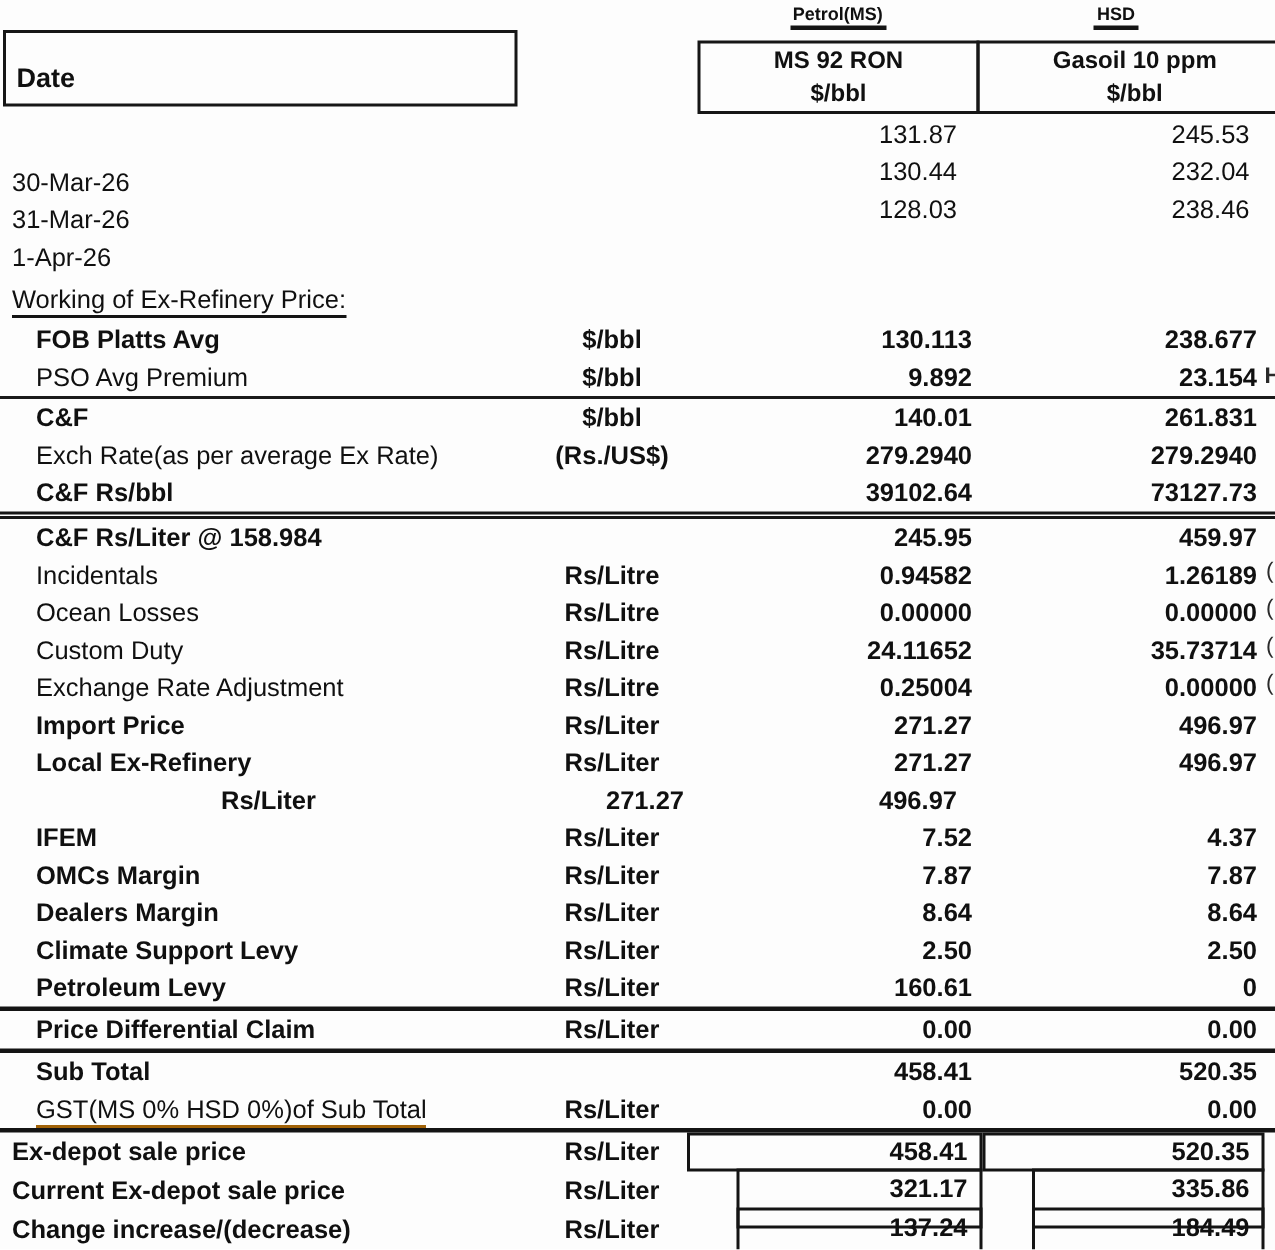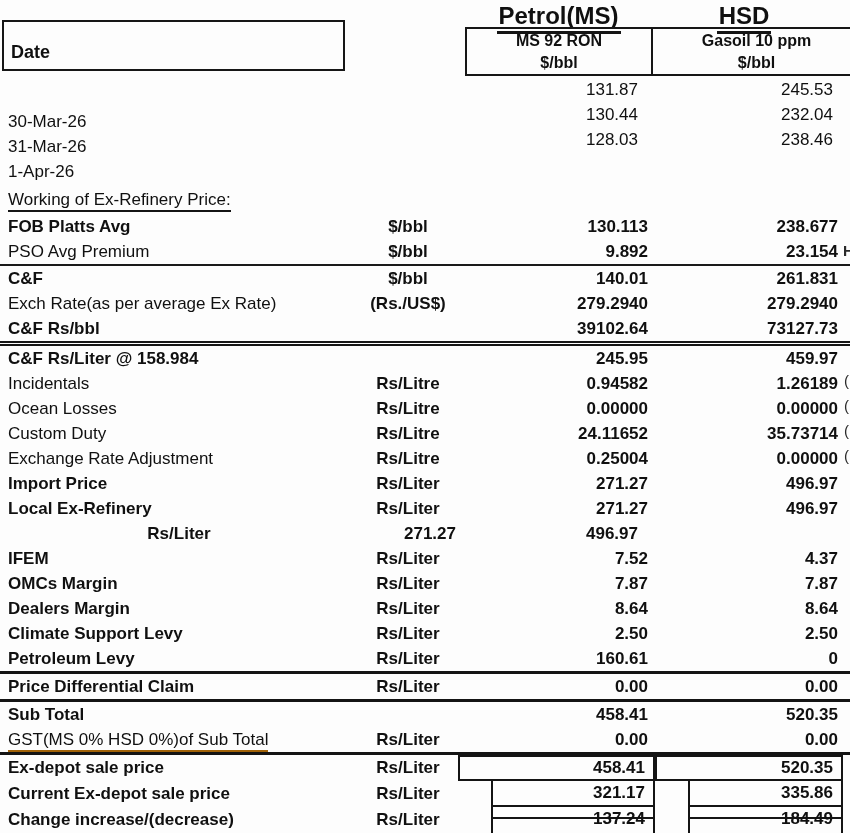--- a/index.html
+++ b/index.html
@@ -9,40 +9,40 @@
     background:#fdfdfd; color:#101010;
     font-family:"Liberation Sans","DejaVu Sans",sans-serif;
     font-size:17px;
   }
   
   .date-box {
     position:absolute; left:2px; top:20px; width:343px; height:51px;
     border:2px solid #161616;
   }
   .date-box .lbl { position:absolute; left:7px; bottom:6px; font-weight:700; font-size:18px; }
-  .grp { position:absolute; top:2px; height:23px; text-align:center; font-weight:700; font-size:24px; }
+  .grp { position:absolute; top:2px; height:23px; text-align:center; font-weight:700; font-size:12px; }
   .grp .u { display:inline-block; border-bottom:3px solid #141414; padding:0 2px 1px 2px; }
   .grp1 { left:465px; width:187px; }
   .grp2 { left:652px; width:184px; }
   .subbox {
     position:absolute; top:27px; height:49px; border:2px solid #161616;
     text-align:center; font-weight:700; line-height:22px; padding-top:1px; font-size:16px;
   }
   .subbox1 { left:465px; width:188px; }
   .subbox2 { left:651px; width:211px; }
   .daterow { position:absolute; left:0; width:850px; height:25px; line-height:25px; }
   .daterow .dl  { position:absolute; left:8px;margin-top:32px; }
   .daterow .dv1 { position:absolute; left:450px; width:188px; text-align:right; }
   .daterow .dv2 { position:absolute; left:650px; width:183px; text-align:right; }
   
   .work { position:absolute; left:0; top:188px; width:850px; }
   .whead { height:26px; line-height:24px; padding-left:8px; font-size:17px; }
   .whead .u { border-bottom:2px solid #141414; padding-bottom:1px; }
   .wrow { display:grid; grid-template-columns:358px 100px 192px 200px; height:25px; line-height:25px; }
-  .wrow .lab  { padding-left:8px; white-space:nowrap; }
+  .wrow .lab  { padding-left:24px; white-space:nowrap; }
   .wrow .unit { text-align:center; font-weight:700; }
   .wrow .v1   { text-align:right; padding-right:2px; font-weight:700; }
   .wrow .v2   { text-align:right; padding-right:12px; font-weight:700; }
   .wrow.boldlab .lab { font-weight:700; }
   .wrow .lab .u { border-bottom:2px solid #a16207; padding-bottom:1px; }
   .sep  { height:2px; background:#1a1a1a; }
   .sep3 { height:3px; background:#141414; }
   .dsep { height:5px; border-top:2px solid #161616; border-bottom:2px solid #161616; }
   
   .boxrow { display:grid; grid-template-columns:358px 100px 197px 188px; height:26px; }

